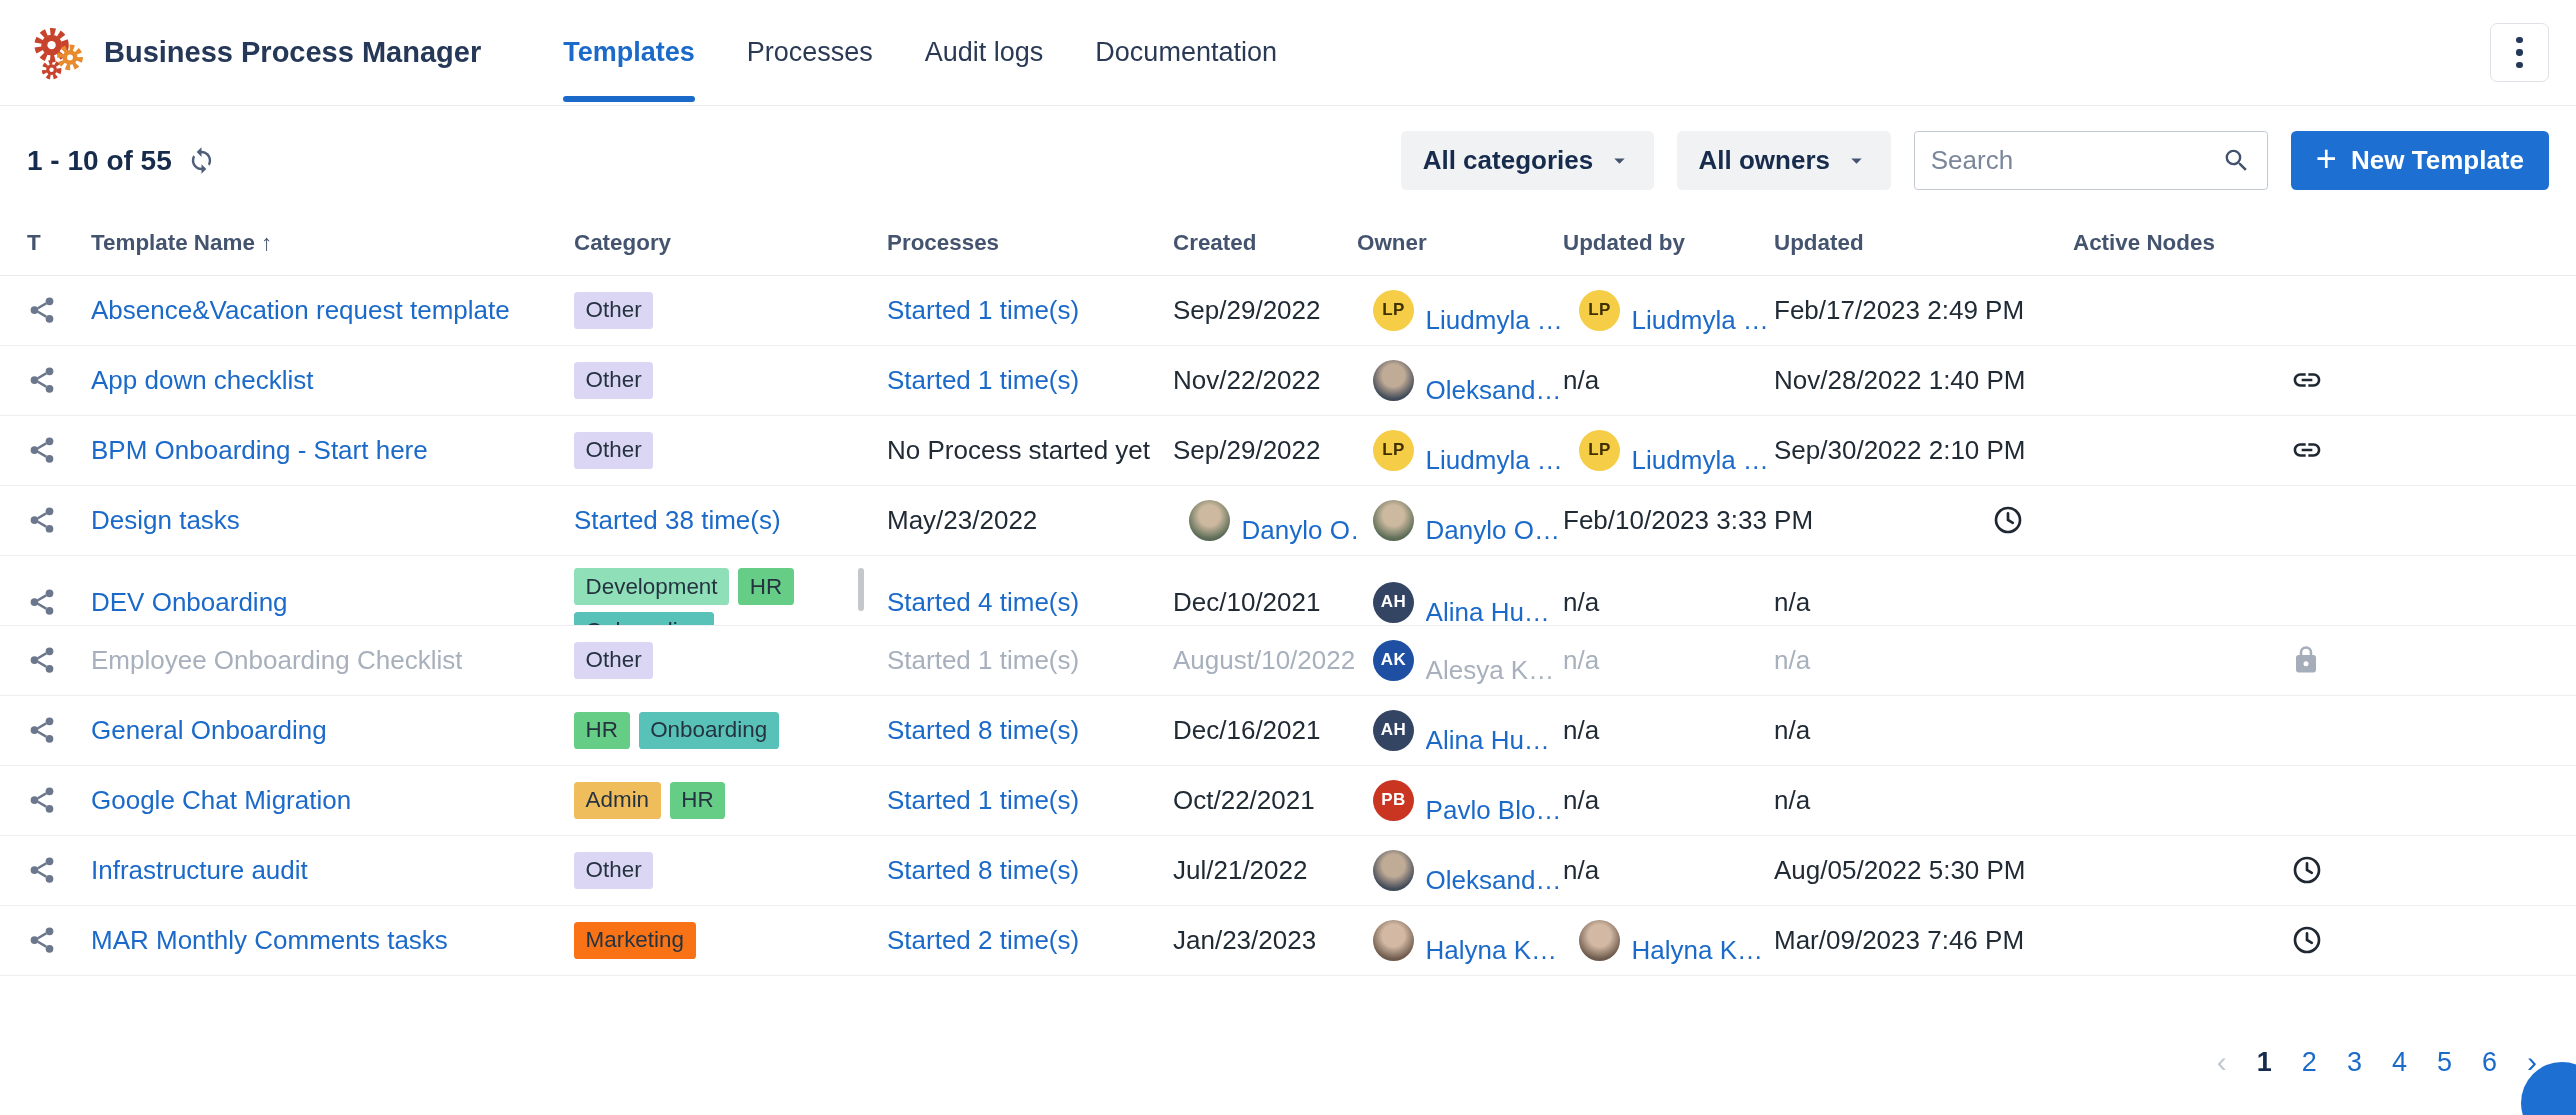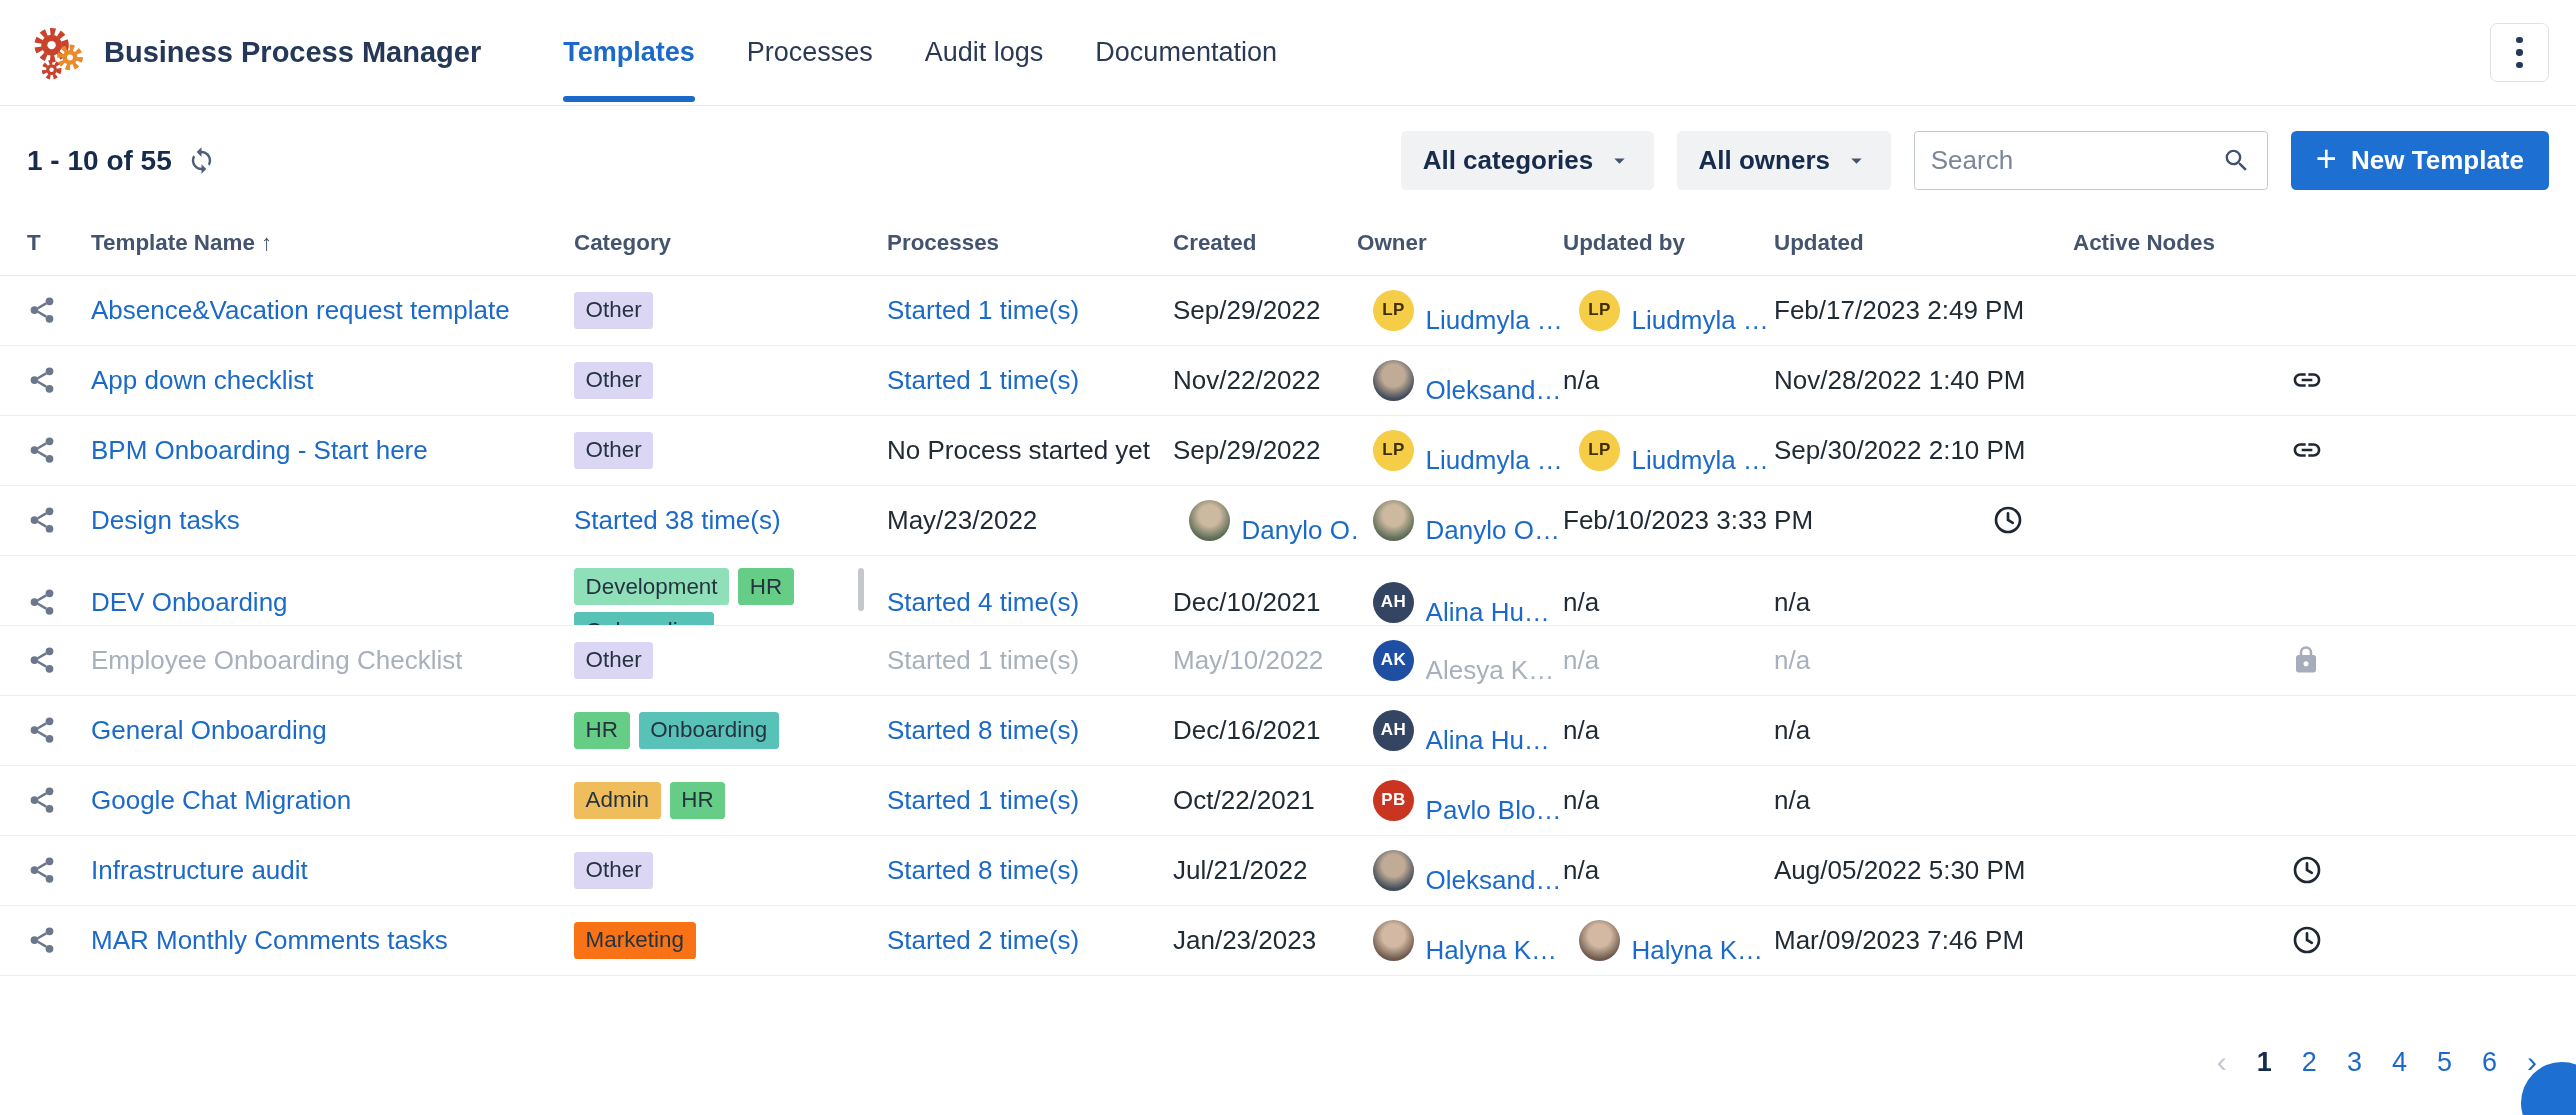--- a/index.html
+++ b/index.html
@@ -345,21 +345,21 @@
       </div>
       <div class="cell">
         <a class="name-link">Employee Onboarding Checklist</a>
       </div>
       <div class="cell c-cat">
         <span class="badge" style="background: rgb(220, 214, 245);">Other</span>
       </div>
       <div class="cell">
         <span class="proc-link">Started 1 time(s)</span>
       </div>
-      <div class="cell datecell">May/10/2022</div>
+      <div class="cell datecell">August/10/2022</div>
       <div class="cell">
         <div class="avatar" style="background: rgb(31, 79, 163); color: rgb(255, 255, 255);">AK</div>
         <span class="uname">Alesya K…</span>
       </div>
       <div class="cell">
         <span class="na">n/a</span>
       </div>
       <div class="cell datecell">n/a</div>
       <div class="cell c-nodes">
         <span class="nicon lock">

